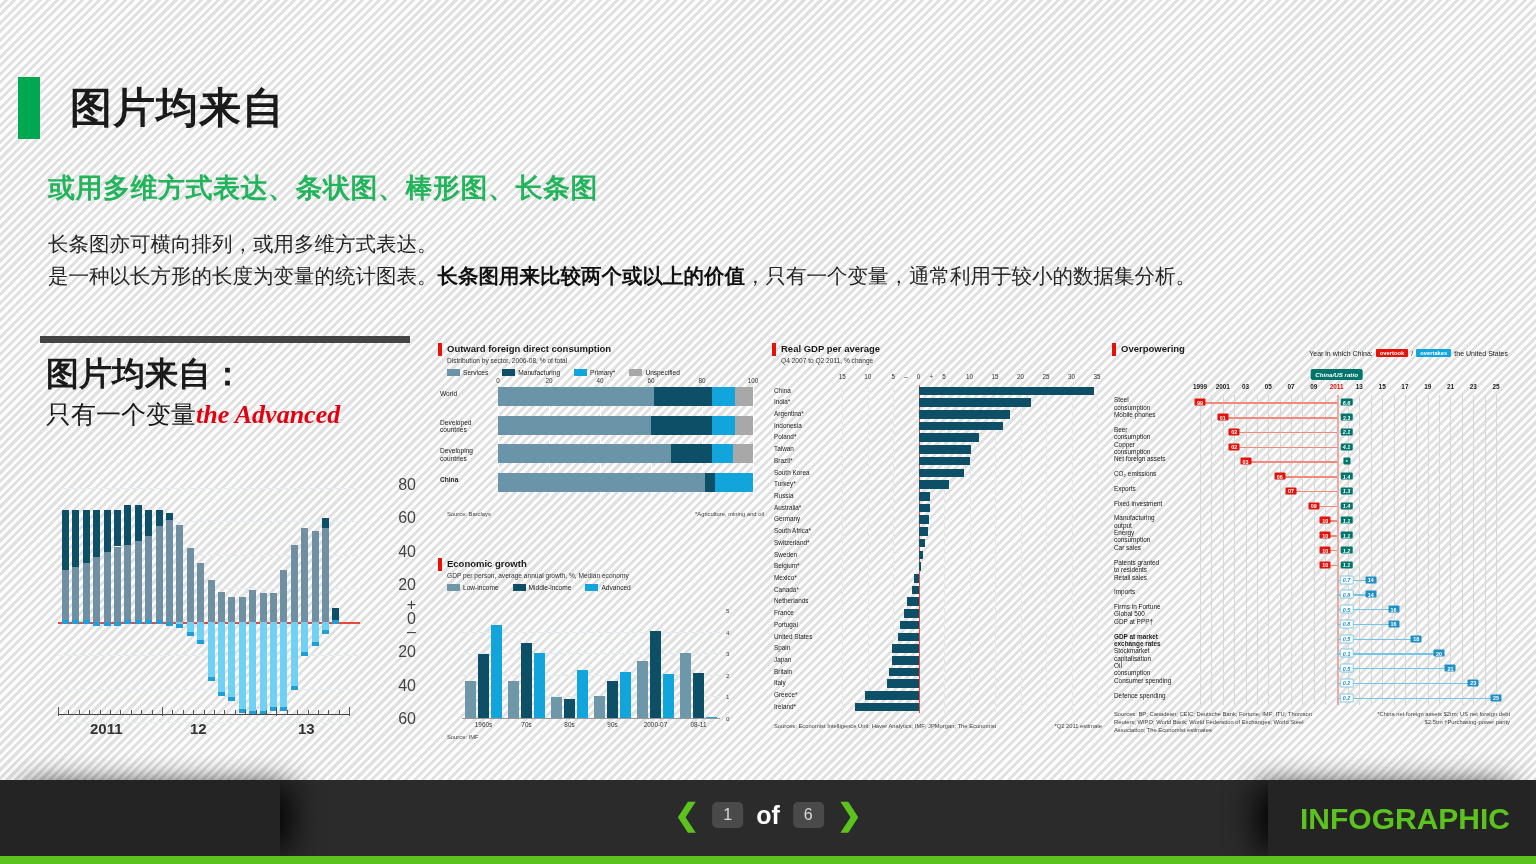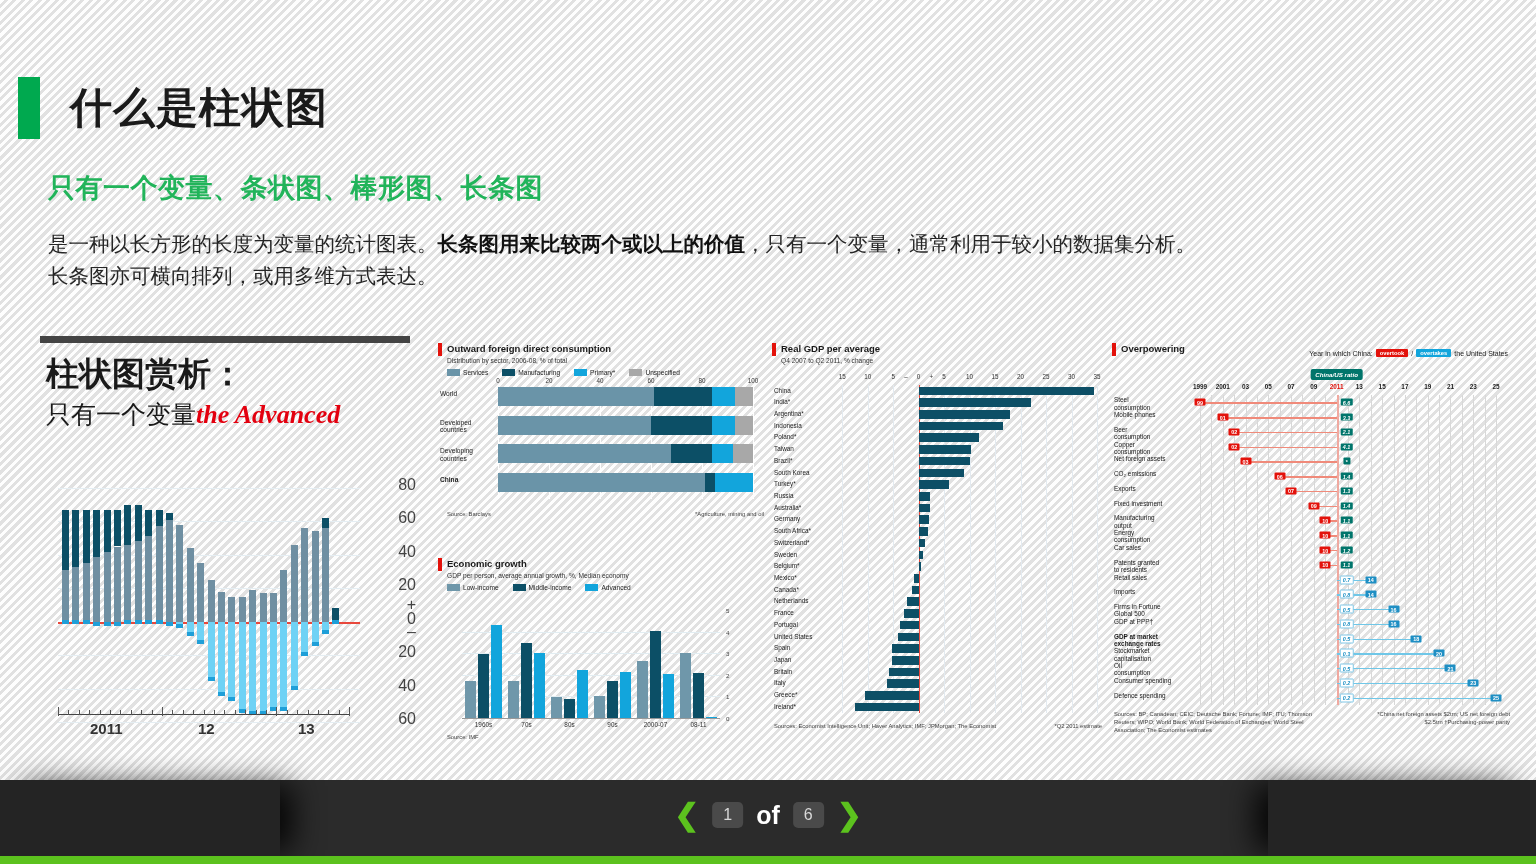--- a/index.html
+++ b/index.html
@@ -127,34 +127,34 @@
   .pager { position:absolute; left:50%; top:20px; transform:translateX(-50%); display:flex; align-items:center; gap:13px; }
   .chev { color:#5cc21e; font-size:30px; font-weight:bold; line-height:1; user-select:none; }
   .pgbox { background:#4a4a4a; color:#d8d8d8; font-size:16px; padding:4px 11px; border-radius:5px; min-width:30px; text-align:center; }
   .ofword { color:#fff; font-size:25px; font-weight:bold; }
 </style>
 </head>
 <body>
 
 <div class="title-row">
   <div class="green-tick"></div>
-  <div class="main-title">什么是柱状图</div>
-</div>
-
-<div class="sub-green">只有一个变量、条状图、棒形图、长条图</div>
+  <div class="main-title">图片均来自</div>
+</div>
+
+<div class="sub-green">或用多维方式表达、条状图、棒形图、长条图</div>
 
 <div class="para">
+  <div>长条图亦可横向排列，或用多维方式表达。</div>
   <div>
     <span>是一种以长方形的长度为变量的统计图表。</span><b>长条图用来比较两个或以上的价值</b><span>，只有一个变量，通常利用于较小的数据集分析。</span>
   </div>
-  <div>长条图亦可横向排列，或用多维方式表达。</div>
 </div>
 
 <div class="divider"></div>
-<div class="sec-title">柱状图赏析：</div>
+<div class="sec-title">图片均来自：</div>
 <div class="sec-sub">
   <span>只有一个变量</span>
   <span class="econ-red">the Advanced</span>
 </div>
 
 <div class="card" id="chart-diverging">
   <div class="dv-plot" id="dvPlot">
       <div class="dv-grid" style="top:0px; background:#e5eef3; height:1px;"></div>
       <div class="dv-grid" style="top:33.42857142857142px; background:#e5eef3; height:1px;"></div>
       <div class="dv-grid" style="top:66.85714285714285px; background:#e5eef3; height:1px;"></div>
@@ -294,21 +294,21 @@
       <div class="dv-tick big" style="left:218.4px;"></div>
       <div class="dv-tick" style="left:228.8px;"></div>
       <div class="dv-tick" style="left:239.20000000000002px;"></div>
       <div class="dv-tick" style="left:249.60000000000002px;"></div>
       <div class="dv-tick" style="left:260px;"></div>
       <div class="dv-tick" style="left:270.40000000000003px;"></div>
       <div class="dv-tick" style="left:280.8px;"></div>
       <div class="dv-tick big" style="left:291.2px;"></div>
     </div>
 <div class="dv-xlab" style="left:42px;">2011</div>
-    <div class="dv-xlab" style="left:150px;">12</div>
+    <div class="dv-xlab" style="left:142px;">12</div>
     <div class="dv-xlab" style="left:250px;">13</div>
   </div>
 
 <div class="card" id="chart-fdi">
   <div class="ch-title">
     <span class="redmark"></span>
     <span>Outward foreign direct consumption</span>
   </div>
   <div class="ch-sub">Distribution by sector, 2006-08, % of total</div>
   <div class="legend" id="fdiLegend">
@@ -685,14 +685,15 @@
 <div class="footer">
   <div class="f-left"></div>
   <div class="f-right"></div>
   <div class="pager">
     <span class="chev">❮</span>
     <span class="pgbox">1</span>
     <span class="ofword">of</span>
     <span class="pgbox">6</span>
     <span class="chev">❯</span>
   </div>
+  <div class="infographic">INFOGRAPHIC</div>
   <div class="footer-strip"></div>
 </div>
 
 </body></html>

